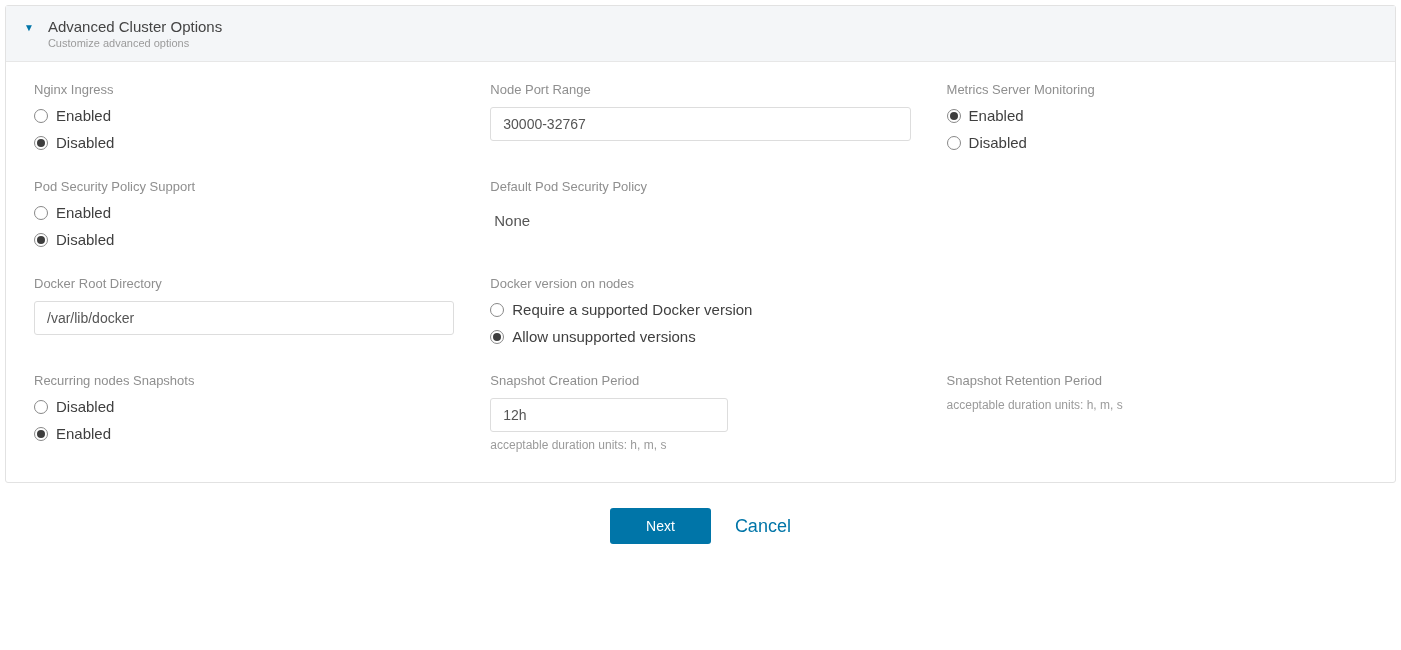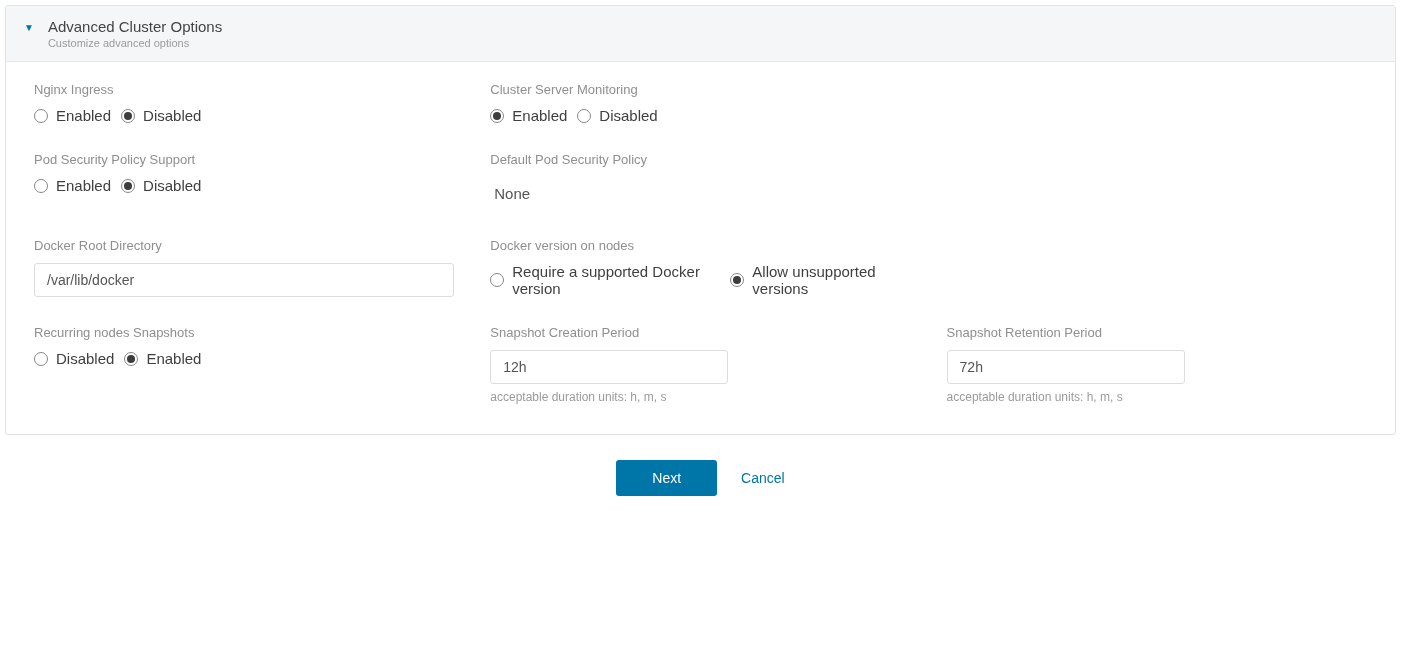--- a/index.html
+++ b/index.html
@@ -54,21 +54,21 @@
       padding: 0 18px;
     }
     .field-label {
       font-size: 13px;
       color: #8f8f8f;
       margin-bottom: 10px;
       display: block;
     }
     .radio-group {
       display: flex;
-      flex-direction: row;
+      flex-direction: column;
       gap: 10px;
     }
     .radio-row {
       display: flex;
       align-items: center;
       gap: 8px;
       cursor: pointer;
     }
     .radio-circle {
       width: 14px;
@@ -131,21 +131,21 @@
       padding: 10px 36px;
       font-size: 14px;
       border-radius: 3px;
       cursor: pointer;
       font-family: inherit;
     }
     .btn-link {
       background: none;
       border: none;
       color: #0075a8;
-      font-size: 14px;
+      font-size: 18px;
       cursor: pointer;
       font-family: inherit;
     }
   </style>
 </head>
 <body>
 
 <div class="panel">
   <div class="panel-header">
     <span class="collapse-icon">▼</span>
@@ -165,23 +165,27 @@
             <span class="radio-circle"></span>
             <span class="radio-label">Enabled</span>
           </label>
           <label class="radio-row">
             <span class="radio-circle checked"></span>
             <span class="radio-label">Disabled</span>
           </label>
         </div>
       </div>
 
-
-      <div class="col">
-        <span class="field-label">Cluster Server Monitoring</span>
+      <div class="col">
+        <span class="field-label">Node Port Range</span>
+        <input type="text" class="text-input" value="30000-32767" style="">
+      </div>
+
+      <div class="col">
+        <span class="field-label">Metrics Server Monitoring</span>
         <div class="radio-group">
           <label class="radio-row">
             <span class="radio-circle checked"></span>
             <span class="radio-label">Enabled</span>
           </label>
           <label class="radio-row">
             <span class="radio-circle"></span>
             <span class="radio-label">Disabled</span>
           </label>
         </div>
@@ -250,21 +254,20 @@
       </div>
 
       <div class="col">
         <span class="field-label">Snapshot Creation Period</span>
         <input type="text" class="text-input small" value="12h" style="">
         <div class="help-text">acceptable duration units: h, m, s</div>
       </div>
 
       <div class="col">
         <span class="field-label">Snapshot Retention Period</span>
-        <input type="text" class="text-input small" value="72h" style="">
         <div class="help-text">acceptable duration units: h, m, s</div>
       </div>
     </div>
 
   </div>
 </div>
 
 <div class="footer">
   <button class="btn-primary">Next</button>
   <button class="btn-link">Cancel</button>

